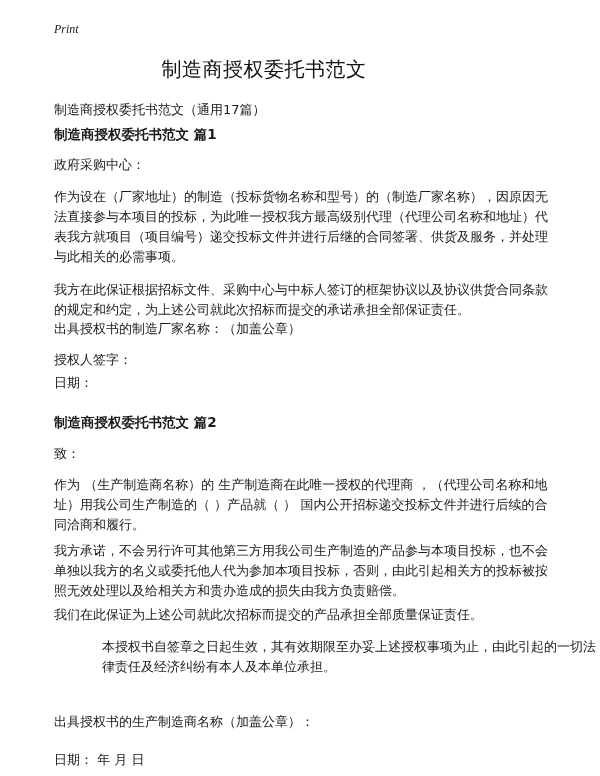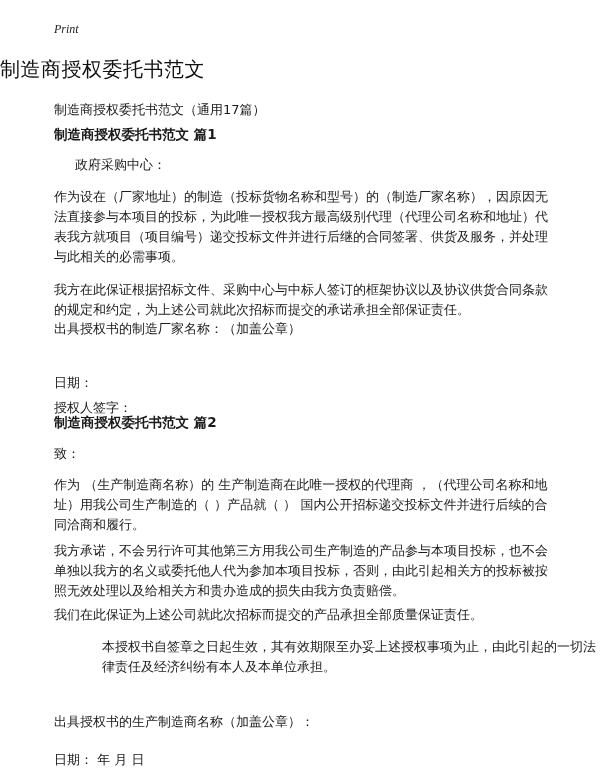--- a/index.html
+++ b/index.html
@@ -22,24 +22,25 @@
       font-family: "Liberation Serif", serif;
       font-size: 12px;
       color: #222;
       font-style: italic;
     }
     .doc-title {
       position: absolute;
       left: 0;
       width: 482px;
       top: 56px;
-      text-align: left;
+      text-align: center;
       font-size: 20px;
       letter-spacing: 0.5px;
       color: #111;
+      padding-left: 23px;
     }
     .block {
       position: absolute;
       left: 54px;
       width: 500px;
       font-size: 13px;
       line-height: 20px;
       color: #1a1a1a;
     }
     .section-heading {
@@ -51,25 +52,25 @@
 <body>
 
 <a class="print-link">Print</a>
 
 <div class="doc-title">制造商授权委托书范文</div>
 
 <div class="block" style="top:92px;margin-top:8px;">制造商授权委托书范文（通用17篇）</div>
 
 <div class="block section-heading" style="top:124px;">制造商授权委托书范文 篇1</div>
 
-<div class="block" style="top:155px;margin-left:21px;">政府采购中心：</div>
+<div class="block" style="top:155px;">政府采购中心：</div>
 <div class="block" style="top:187px;">作为设在（厂家地址）的制造（投标货物名称和型号）的（制造厂家名称），因原因无法直接参与本项目的投标，为此唯一授权我方最高级别代理（代理公司名称和地址）代表我方就项目（项目编号）递交投标文件并进行后继的合同签署、供货及服务，并处理与此相关的必需事项。</div>
 <div class="block" style="top:280px;">我方在此保证根据招标文件、采购中心与中标人签订的框架协议以及协议供货合同条款的规定和约定，为上述公司就此次招标而提交的承诺承担全部保证责任。</div>
 <div class="block" style="top:319px;">出具授权书的制造厂家名称：（加盖公章）</div>
-<div class="block" style="top:350px;margin-top:48px;">授权人签字：</div>
+<div class="block" style="top:350px;">授权人签字：</div>
 <div class="block" style="top:373px;">日期：</div>
 
 <div class="block section-heading" style="top:412px;">制造商授权委托书范文 篇2</div>
 
 <div class="block" style="top:444px;">致：</div>
 <div class="block" style="top:475px;">作为 （生产制造商名称）的 生产制造商在此唯一授权的代理商 ，（代理公司名称和地址）用我公司生产制造的（ ）产品就（ ） 国内公开招标递交投标文件并进行后续的合同洽商和履行。</div>
 <div class="block" style="top:541px;">我方承诺，不会另行许可其他第三方用我公司生产制造的产品参与本项目投标，也不会单独以我方的名义或委托他人代为参加本项目投标，否则，由此引起相关方的投标被按照无效处理以及给相关方和贵办造成的损失由我方负责赔偿。</div>
 <div class="block" style="top:605px;">我们在此保证为上述公司就此次招标而提交的产品承担全部质量保证责任。</div>
 <div class="block" style="top:637px;margin-left:48px;">本授权书自签章之日起生效，其有效期限至办妥上述授权事项为止，由此引起的一切法律责任及经济纠纷有本人及本单位承担。</div>
 <div class="block" style="top:686px;margin-top:26px;">出具授权书的生产制造商名称（加盖公章）：</div>

